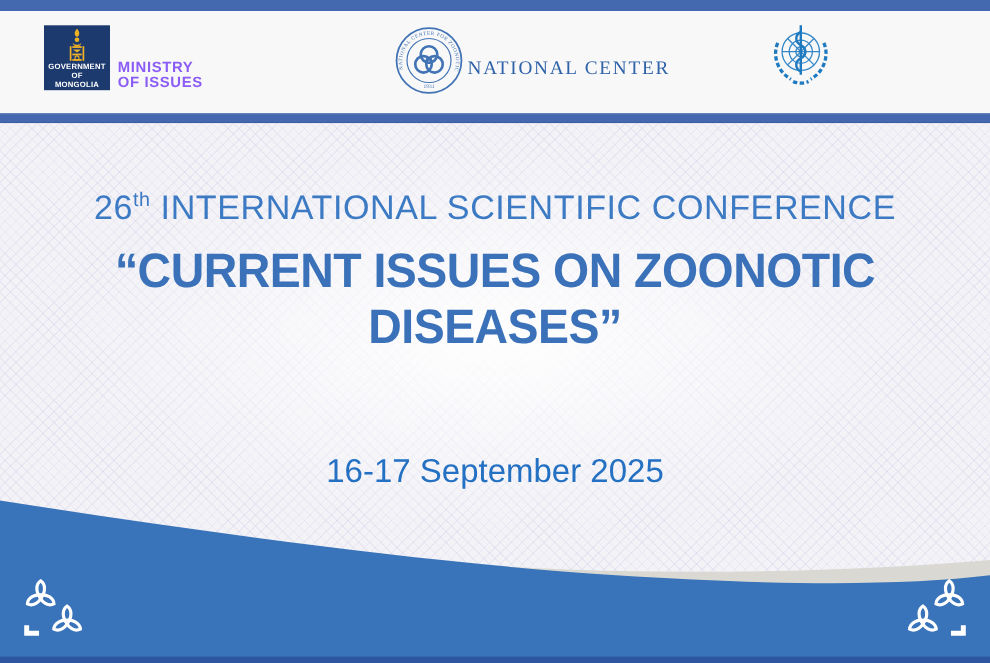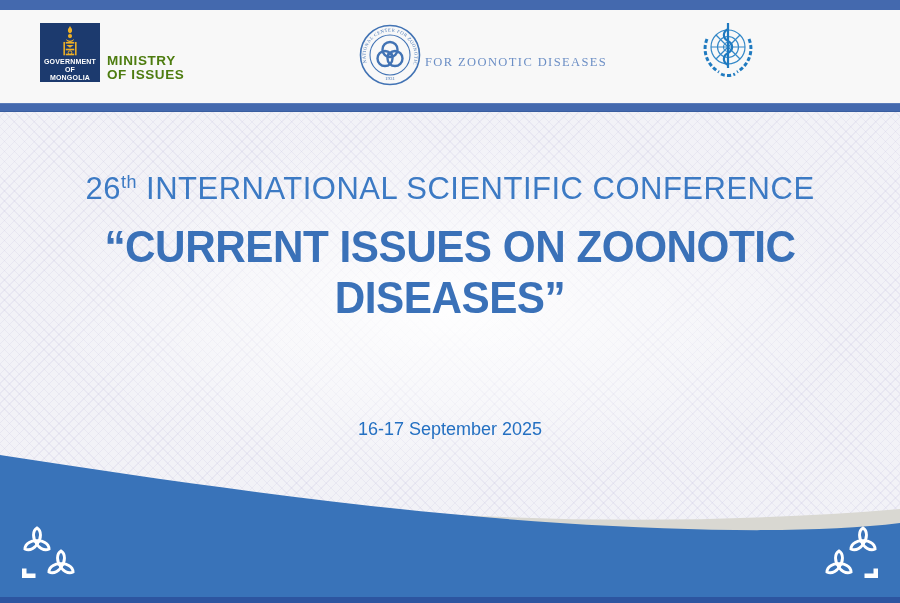--- a/index.html
+++ b/index.html
@@ -10,21 +10,21 @@
   .topbar{position:absolute;left:0;top:0;width:900px;height:10px;background:#4469ae;border-bottom:1px solid #395d9f;}
   .divider{position:absolute;left:0;top:103px;width:900px;height:9px;background:#4469ae;border-top:1px solid #5b7cba;border-bottom:1px solid #395d9f;box-sizing:border-box;}
 
   
   .logo-band{position:absolute;left:0;top:10px;width:900px;height:93px;background:#f8f8f8;}
 
   
   .moh-emblem{position:absolute;left:40px;top:13px;width:60px;height:59px;background:#1c3a6e;display:flex;flex-direction:column;align-items:center;justify-content:flex-start;}
   .moh-emblem svg{margin-top:3px;}
   .moh-cap{margin-top:1px;color:#fff;font-weight:bold;font-size:7px;line-height:8px;text-align:center;letter-spacing:0.2px;}
-  .moh-name{position:absolute;left:107px;top:44px;color:#4d7c0f;font-weight:bold;font-size:13.5px;line-height:14px;letter-spacing:0.6px;}
+  .moh-name{position:absolute;left:107px;top:44px;color:#8b5cf6;font-weight:bold;font-size:13.5px;line-height:14px;letter-spacing:0.6px;}
 
   
   .nczd-seal{position:absolute;left:359px;top:14px;}
   .nczd-name{position:absolute;left:425px;top:44px;font-family:"Liberation Serif",serif;color:#2f62a8;}
   .nczd-name .l1{font-size:17.5px;letter-spacing:1.6px;line-height:15px;}
   .nczd-name .l2{font-size:12.5px;letter-spacing:1.4px;line-height:14px;margin-top:1px;color:#6b8ec5;}
 
   
   .who-emblem{position:absolute;left:699px;top:11px;}
   .who-name{position:absolute;left:764px;top:17px;color:#1f7ac0;}
@@ -35,21 +35,21 @@
   
   .content{position:absolute;left:0;top:112px;width:900px;height:491px;
     background-color:#f2f2f7;
     background-image:
       radial-gradient(ellipse 62% 50% at 50% 40%, rgba(255,255,255,0.95), rgba(255,255,255,0) 72%),
       repeating-linear-gradient(45deg, rgba(198,194,224,0.22) 0 1px, transparent 1px 7px),
       repeating-linear-gradient(-45deg, rgba(198,194,224,0.22) 0 1px, transparent 1px 7px);}
   .conf-title{margin:0;padding-top:59px;text-align:center;color:#3c7ac4;font-weight:normal;font-size:31px;letter-spacing:0.5px;}
   .conf-title sup{font-size:58%;vertical-align:super;}
   .theme{margin:14px 0 0 0;text-align:center;color:#3a71b8;font-weight:bold;font-size:44px;line-height:51px;letter-spacing:-0.5px;transform:scaleX(0.96);transform-origin:50% 50%;}
-  .when-where{position:absolute;left:50%;top:301px;transform:translateX(-50%);text-align:center;color:#2470c2;font-size:18px;line-height:32px;white-space:nowrap;}
+  .when-where{position:absolute;left:50%;top:301px;transform:translateX(-50%);text-align:center;color:#2470c2;font-size:30px;line-height:32px;white-space:nowrap;}
 
   
   .wave{position:absolute;left:0;bottom:0;width:900px;height:150px;display:block;}
 </style>
 </head>
 <body>
 
 <div class="poster">
 
   <div class="topbar"></div>
@@ -92,21 +92,21 @@
       </text>
       <text x="31" y="56" text-anchor="middle" font-family="Liberation Serif,serif" font-size="5" fill="#4273b4">1931</text>
       <g fill="none" stroke="#4273b4">
         <circle cx="31" cy="25.5" r="7.5" stroke-width="2.4"></circle>
         <circle cx="26" cy="34.5" r="7.5" stroke-width="2.4"></circle>
         <circle cx="36" cy="34.5" r="7.5" stroke-width="2.4"></circle>
         <circle cx="31" cy="31" r="2.4" stroke-width="1.4"></circle>
       </g>
     </svg>
     <div class="nczd-name">
-      <div class="l2">FOR ZOONOTIC DISEASES</div>
+      <div class="l1">NATIONAL CENTER</div>
     </div>
 
     <svg class="who-emblem" width="58" height="58" viewBox="0 0 58 58">
       <g fill="none" stroke="#3488c8" stroke-width="1.2">
         <circle cx="29" cy="26" r="17"></circle>
         <circle cx="29" cy="26" r="10.5"></circle>
         <circle cx="29" cy="26" r="4.5"></circle>
         <line x1="12" y1="26" x2="46" y2="26"></line>
         <line x1="29" y1="9" x2="29" y2="43"></line>
         <line x1="17" y1="14" x2="41" y2="38"></line>

